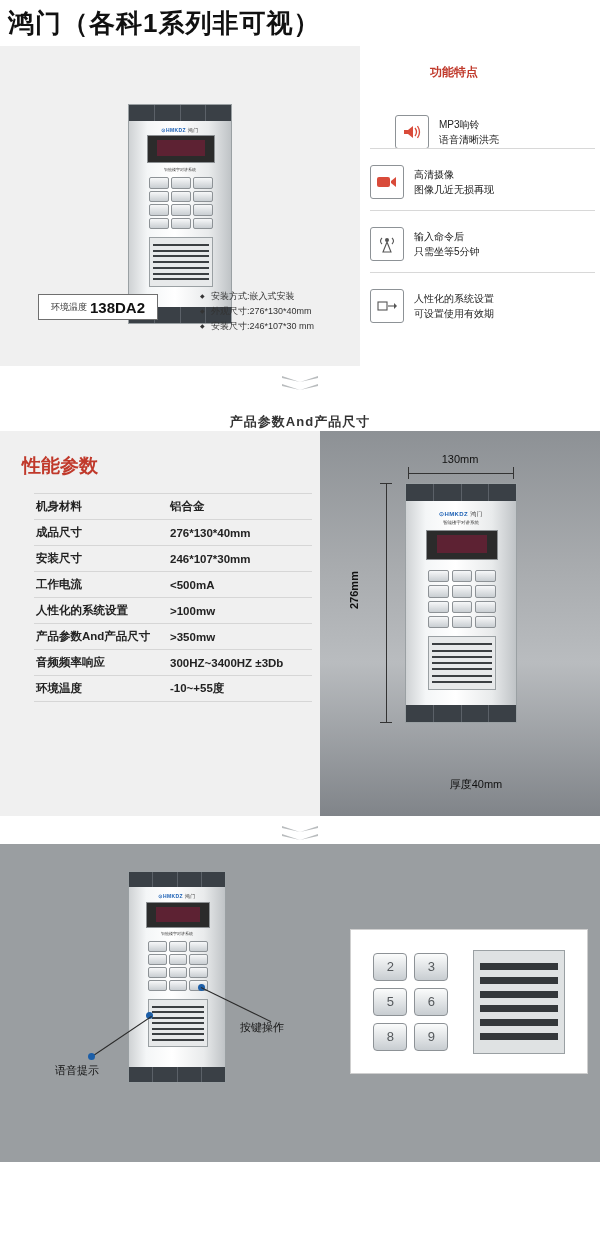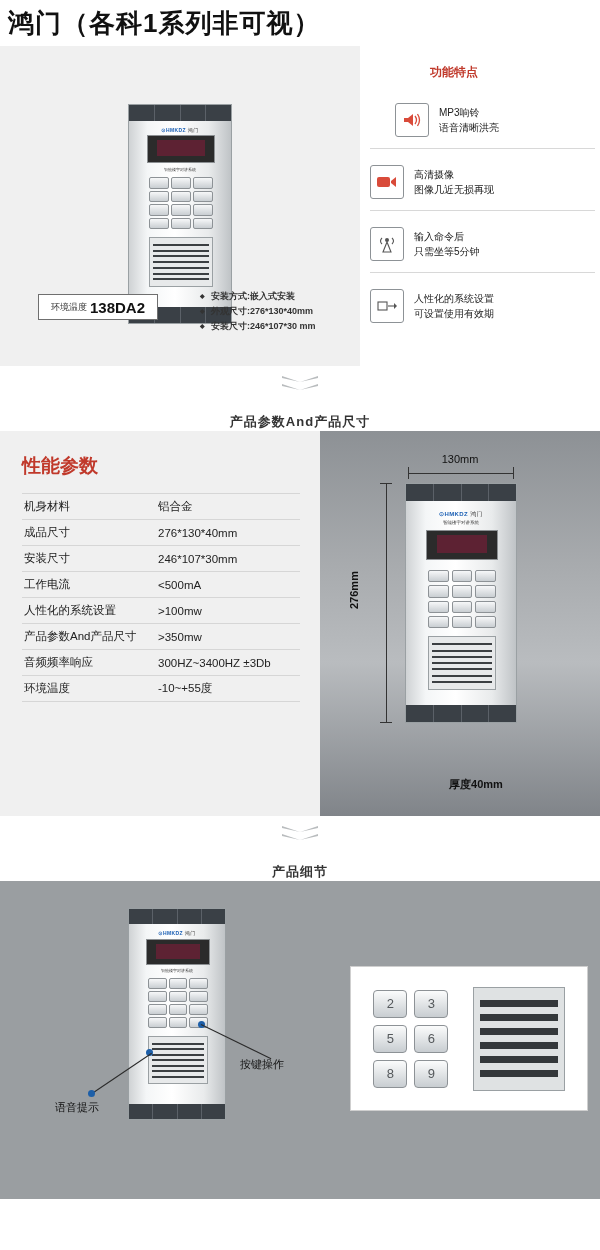--- a/index.html
+++ b/index.html
@@ -114,21 +114,21 @@
   }
   .prod-caption .small { font-size: 9px; color: #333; margin-right: 3px; }
   .prod-caption .big { font-size: 15px; font-weight: bold; color: #111; }
 
   .specs-list {
     position: absolute;
     left: 200px; top: 243px;
     font-size: 9px; color: #333;
     line-height: 15px;
   }
-  .specs-list li { list-style: none; position: relative; padding-left: 11px; font-weight: bold; }
+  .specs-list li { list-style: none; position: relative; padding-left: 11px; }
   .specs-list li:before {
     content: "◆"; position: absolute; left: 0; top: 0; font-size: 6px; color: #333;
   }
 
   
   .big-arrow {
     position: absolute; left: 368px; top: 128px;
     width: 26px; height: 60px;
   }
   .big-arrow div {
@@ -191,43 +191,44 @@
   }
   .sec2-right {
     position: absolute; left: 320px; top: 0; width: 280px; height: 385px;
     background: linear-gradient(to bottom,#8d9195 0%,#a8abae 35%,#b9bcbf 60%,#808489 100%);
   }
   .param-title {
     position: absolute; left: 22px; top: 22px;
     font-size: 19px; font-weight: bold; color: #c0392b;
   }
   table.params {
-    position: absolute; left: 22px; top: 62px;
+    position: absolute; left: 34px; top: 62px;
     width: 278px;
     border-collapse: collapse;
     font-size: 11.5px;
+    font-weight: bold;
   }
   table.params td {
     border-bottom: 1px solid #d6d6d6;
     padding: 5px 2px;
     color: #222;
     white-space: nowrap;
   }
   table.params tr:first-child td { border-top: 1px solid #d6d6d6; }
   table.params td.k { width: 128px; }
   table.params td.v { padding-left: 8px; }
 
   
   .dim-top-label {
     position: absolute; top: 22px; left: 0; width: 280px;
     text-align: center; font-size: 11px; color: #111;
   }
   .dim-bot-label {
     position: absolute; bottom: 24px; left: 0; width: 280px;
-    text-align: center; font-size: 11px; font-weight: bold; color: #111; padding-left: 32px;
+    text-align: center; font-size: 11px; font-weight: normal; color: #111; padding-left: 32px;
   }
   .dim-side-label {
     position: absolute; left: 28px; top: 178px;
     font-size: 11px; font-weight: bold; color: #111;
     transform: rotate(-90deg); transform-origin: left top;
   }
   .dim-line { position: absolute; background: #333; }
 
   
   .sec3 { position: relative; height: 318px; }
@@ -343,21 +344,21 @@
     </div>
 
     <div class="big-arrow">
       <div></div>
         <div></div>
     </div>
 
     <div class="sec1-right">
       <div class="feat-title">功能特点</div>
 
-      <div class="feature" style="top:48px;padding-left:25px;">
+      <div class="feature" style="top:60px;padding-left:25px;">
         <div class="ico">
           <svg width="20" height="16" viewBox="0 0 20 16">
             <polygon points="2,6 6,6 11,2 11,14 6,10 2,10" fill="#d94b3a"></polygon>
             <path d="M13 4 Q16 8 13 12" stroke="#d94b3a" fill="none" stroke-width="1.3"></path>
             <path d="M15.5 2 Q19.5 8 15.5 14" stroke="#d94b3a" fill="none" stroke-width="1.3"></path>
           </svg>
         </div>
         <div class="txt">
           <div>MP3响铃</div>
           <div>语音清晰洪亮</div>
@@ -519,21 +520,20 @@
 
       <div class="dim-bot-label">厚度40mm</div>
     </div>
   </div>
 
   <div class="divider">
     <div class="chev">
         <i></i>
         <i></i>
       </div>
-    <div class="divider-label">产品细节</div>
   </div>
 
   <div class="sec3">
     <div class="sec3-left">
       <div class="device" style="position:absolute;left:128px;top:27px;width:98px;height:212px;">
         <div class="dev-topcap" style="top:0;height:15px;">
           <span></span>
             <span></span>
             <span></span>
             <span style="border-right:none;"></span>

